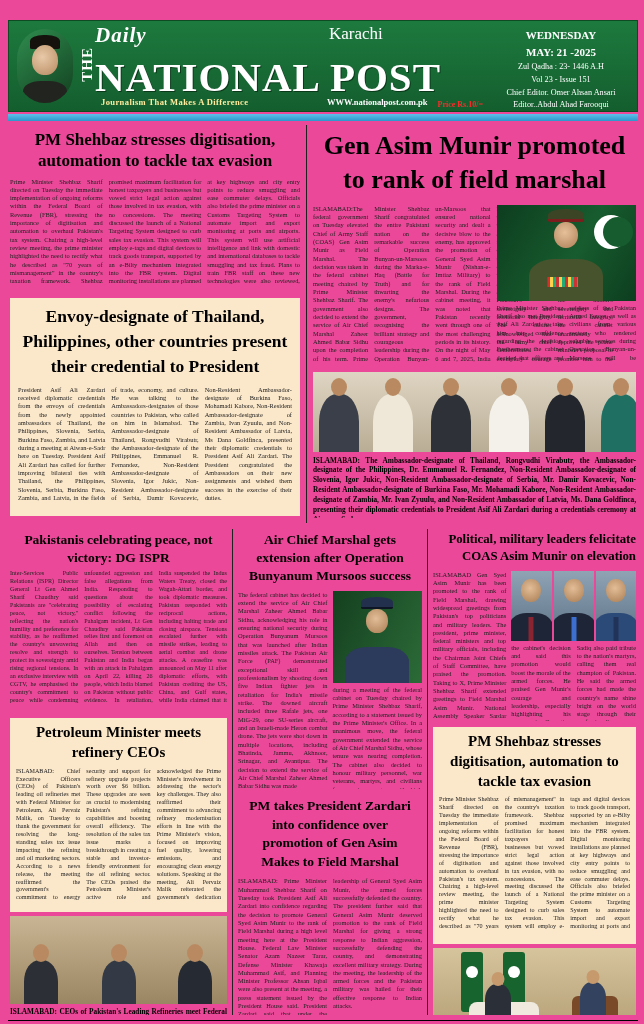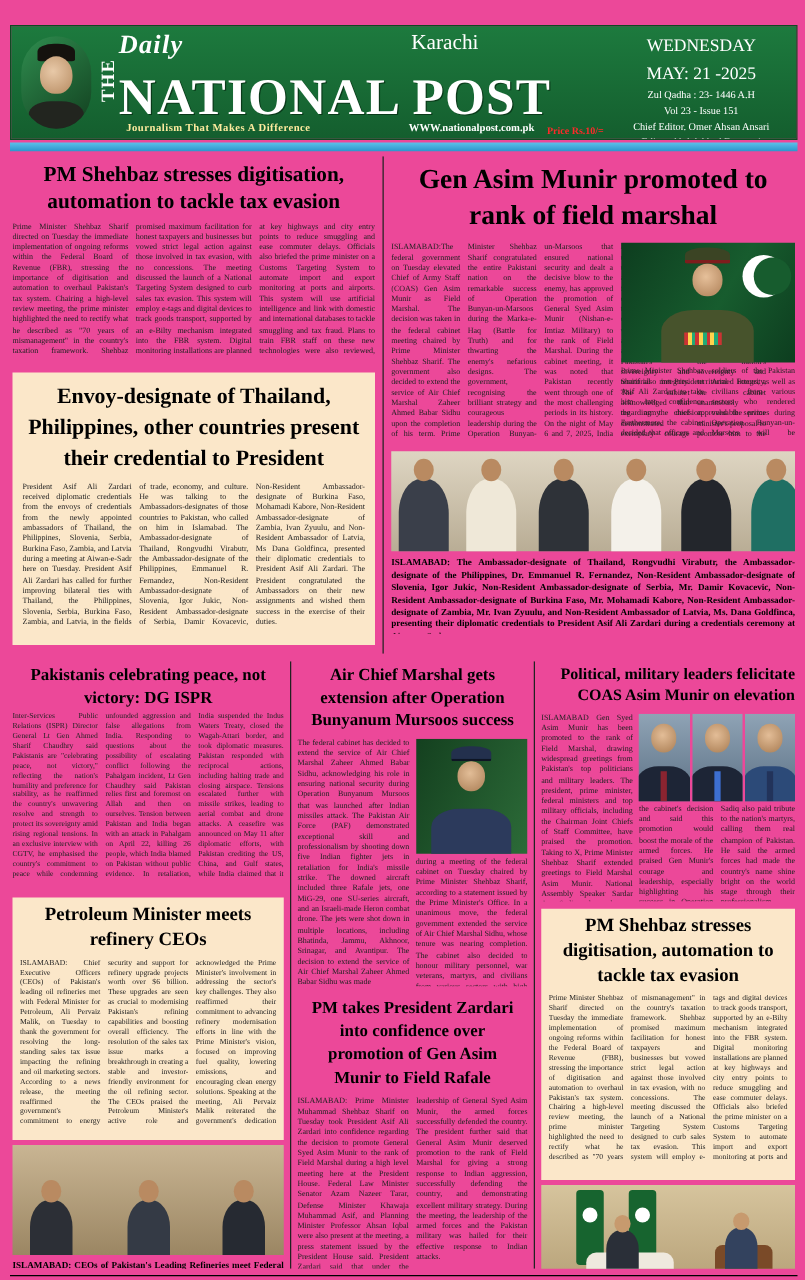--- a/index.html
+++ b/index.html
@@ -17,40 +17,40 @@
   .p-cap { position:absolute; left:50%; transform:translateX(-50%); top:6px; width:30px; height:14px; border-radius:45% 45% 8% 8%; background:#15120e; }
   .p-torso { position:absolute; left:50%; transform:translateX(-50%); bottom:-4px; width:44px; height:26px; border-radius:40% 40% 0 0; background:#22251f; }
   .m-daily { position:absolute; left:86px; top:2px; font-style:italic; font-weight:bold; font-size:21px; color:#fff; letter-spacing:1px; }
   .m-the { position:absolute; left:70px; top:26px; writing-mode:vertical-rl; transform:rotate(180deg); font-weight:bold; font-size:15px; color:#fff; letter-spacing:1px; }
   .m-title { position:absolute; left:86px; top:36px; font-weight:bold; font-size:41px; line-height:1; color:#fff; letter-spacing:1px; font-family:"Liberation Serif",serif; text-shadow:1px 1px 0 #0a3a1a; white-space:nowrap; }
   .m-city { position:absolute; left:320px; top:3px; font-size:17px; color:#fff; }
   .m-tagline { position:absolute; left:92px; bottom:4px; font-weight:bold; font-size:8.5px; color:#ffec9f; letter-spacing:.4px; }
   .m-web { position:absolute; left:318px; bottom:4px; font-weight:bold; font-size:8.5px; color:#fff; }
   .m-price { position:absolute; right:154px; bottom:2px; font-weight:bold; font-size:8px; color:#ff2a2a; background:#fff0; }
   .m-info { position:absolute; right:2px; top:6px; width:148px; text-align:center; color:#fff; font-size:8.2px; line-height:1.55; }
-  .m-info .b { font-weight:normal; font-size:14px; }
+  .m-info .b { font-weight:bold; font-size:11px; }
   .blue-bar { height:7px; background:linear-gradient(#5cc0ea,#2d96cc); margin-top:2px; }
   
   .headline { font-weight:bold; text-align:center; font-family:"Liberation Serif",serif; color:#000; }
   .body-txt { font-size:6.4px; line-height:1.3; text-align:justify; color:#222; }
   .cols3 { column-count:3; column-gap:6px; }
   .cols2 { column-count:2; column-gap:6px; }
   .peach { background:#fbe7c9; }
   .caption { font-weight:bold; font-size:7.3px; line-height:1.35; text-align:justify; color:#000; }
   .photo { position:relative; overflow:hidden; }
   
   .top-band { display:flex; height:398px; margin-top:4px; overflow:hidden; }
   .top-left { width:298px; padding:2px 6px 0 2px; overflow:hidden; }
   .top-right { flex:1; border-left:1px solid #222; padding:0 2px 0 6px; overflow:hidden; }
   .h-tax-top { font-size:17px; line-height:1.25; margin:2px 8px 6px; }
   .tax-top-body { height:112px; overflow:hidden; }
   .envoy-box { margin-top:8px; padding:6px 8px; }
   .h-envoy { font-size:17.5px; line-height:1.45; margin-bottom:6px; }
   .envoy-body { height:124px; overflow:hidden; }
-  .h-gen { font-size:22px; line-height:1.3; margin:4px 4px 8px; }
+  .h-gen { font-size:26px; line-height:1.3; margin:4px 4px 8px; }
   .gen-flex { display:flex; gap:6px; height:162px; overflow:hidden; }
   .gen-text { width:56%; }
   .gen-right { width:44%; display:flex; flex-direction:column; gap:3px; }
   .munir-photo { height:96px; background:linear-gradient(120deg,#0d3d1f 0%,#175c2e 55%,#0d3d1f 100%); flex:none; }
   .munir-flag { position:absolute; right:8px; top:10px; width:34px; height:34px; border-radius:50%; background:#fff; }
   .munir-flag::after { content:""; position:absolute; left:9px; top:2px; width:30px; height:30px; border-radius:50%; background:#175c2e; }
   .munir-cap { position:absolute; left:50%; transform:translateX(-50%); top:4px; width:36px; height:13px; border-radius:45% 45% 10% 10%; background:#3b4424; border-bottom:3px solid #7e1d1d; }
   .munir-face { position:absolute; left:50%; transform:translateX(-50%); top:17px; width:24px; height:26px; border-radius:48%; background:radial-gradient(circle at 45% 40%,#e6c09a,#ad7f56); }
   .munir-torso { position:absolute; left:50%; transform:translateX(-50%); bottom:-6px; width:74px; height:48px; border-radius:35% 35% 0 0; background:#47532c; }
   .munir-medals { position:absolute; left:50%; transform:translateX(-62%); bottom:14px; width:30px; height:10px; background:repeating-linear-gradient(90deg,#c33 0 3px,#ffd34d 3px 6px,#2a7 6px 9px); }
@@ -220,21 +220,21 @@
             <div class="photo air-photo">
               <div class="air-cap"></div>
               <div class="air-face"></div>
               <div class="air-torso"></div>
             </div>
             <div class="body-txt">during a meeting of the federal cabinet on Tuesday chaired by Prime Minister Shehbaz Sharif, according to a statement issued by the Prime Minister's Office. In a unanimous move, the federal government extended the service of Air Chief Marshal Sidhu, whose tenure was nearing completion. The cabinet also decided to honour military personnel, war veterans, martyrs, and civilians from various sectors with high state awards in recognition of their services during the Operation Bunyanum Mursoos.</div>
           </div>
         </div>
       </article>
       <article>
-        <h2 class="headline h-conf">PM takes President Zardari into confidence over promotion of Gen Asim Munir to Field Rafale</h2>
+        <h2 class="headline h-conf">PM takes President Zardari into confidence over promotion of Gen Asim Makes to Field Marshal</h2>
         <div class="body-txt cols2 conf-body">ISLAMABAD: Prime Minister Muhammad Shehbaz Sharif on Tuesday took President Asif Ali Zardari into confidence regarding the decision to promote General Syed Asim Munir to the rank of Field Marshal during a high level meeting here at the President House. Federal Law Minister Senator Azam Nazeer Tarar, Defense Minister Khawaja Muhammad Asif, and Planning Minister Professor Ahsan Iqbal were also present at the meeting, a press statement issued by the President House said. President Zardari said that under the leadership of General Syed Asim Munir, the armed forces successfully defended the country. The president further said that General Asim Munir deserved promotion to the rank of Field Marshal for giving a strong response to Indian aggression, successfully defending the country, and demonstrating excellent military strategy. During the meeting, the leadership of the armed forces and the Pakistan military was hailed for their effective response to Indian attacks.</div>
       </article>
     </div>
 
     <div class="colC">
       <article>
         <h2 class="headline h-fel">Political, military leaders felicitate COAS Asim Munir on elevation</h2>
         <div class="fel-flex">
           <div class="body-txt fel-left">ISLAMABAD Gen Syed Asim Munir has been promoted to the rank of Field Marshal, drawing widespread greetings from Pakistan's top politicians and military leaders. The president, prime minister, federal ministers and top military officials, including the Chairman Joint Chiefs of Staff Committee, have praised the promotion. Taking to X, Prime Minister Shehbaz Sharif extended greetings to Field Marshal Asim Munir. National Assembly Speaker Sardar Ayaz Sadiq welcomed</div>
           <div class="fel-right">

